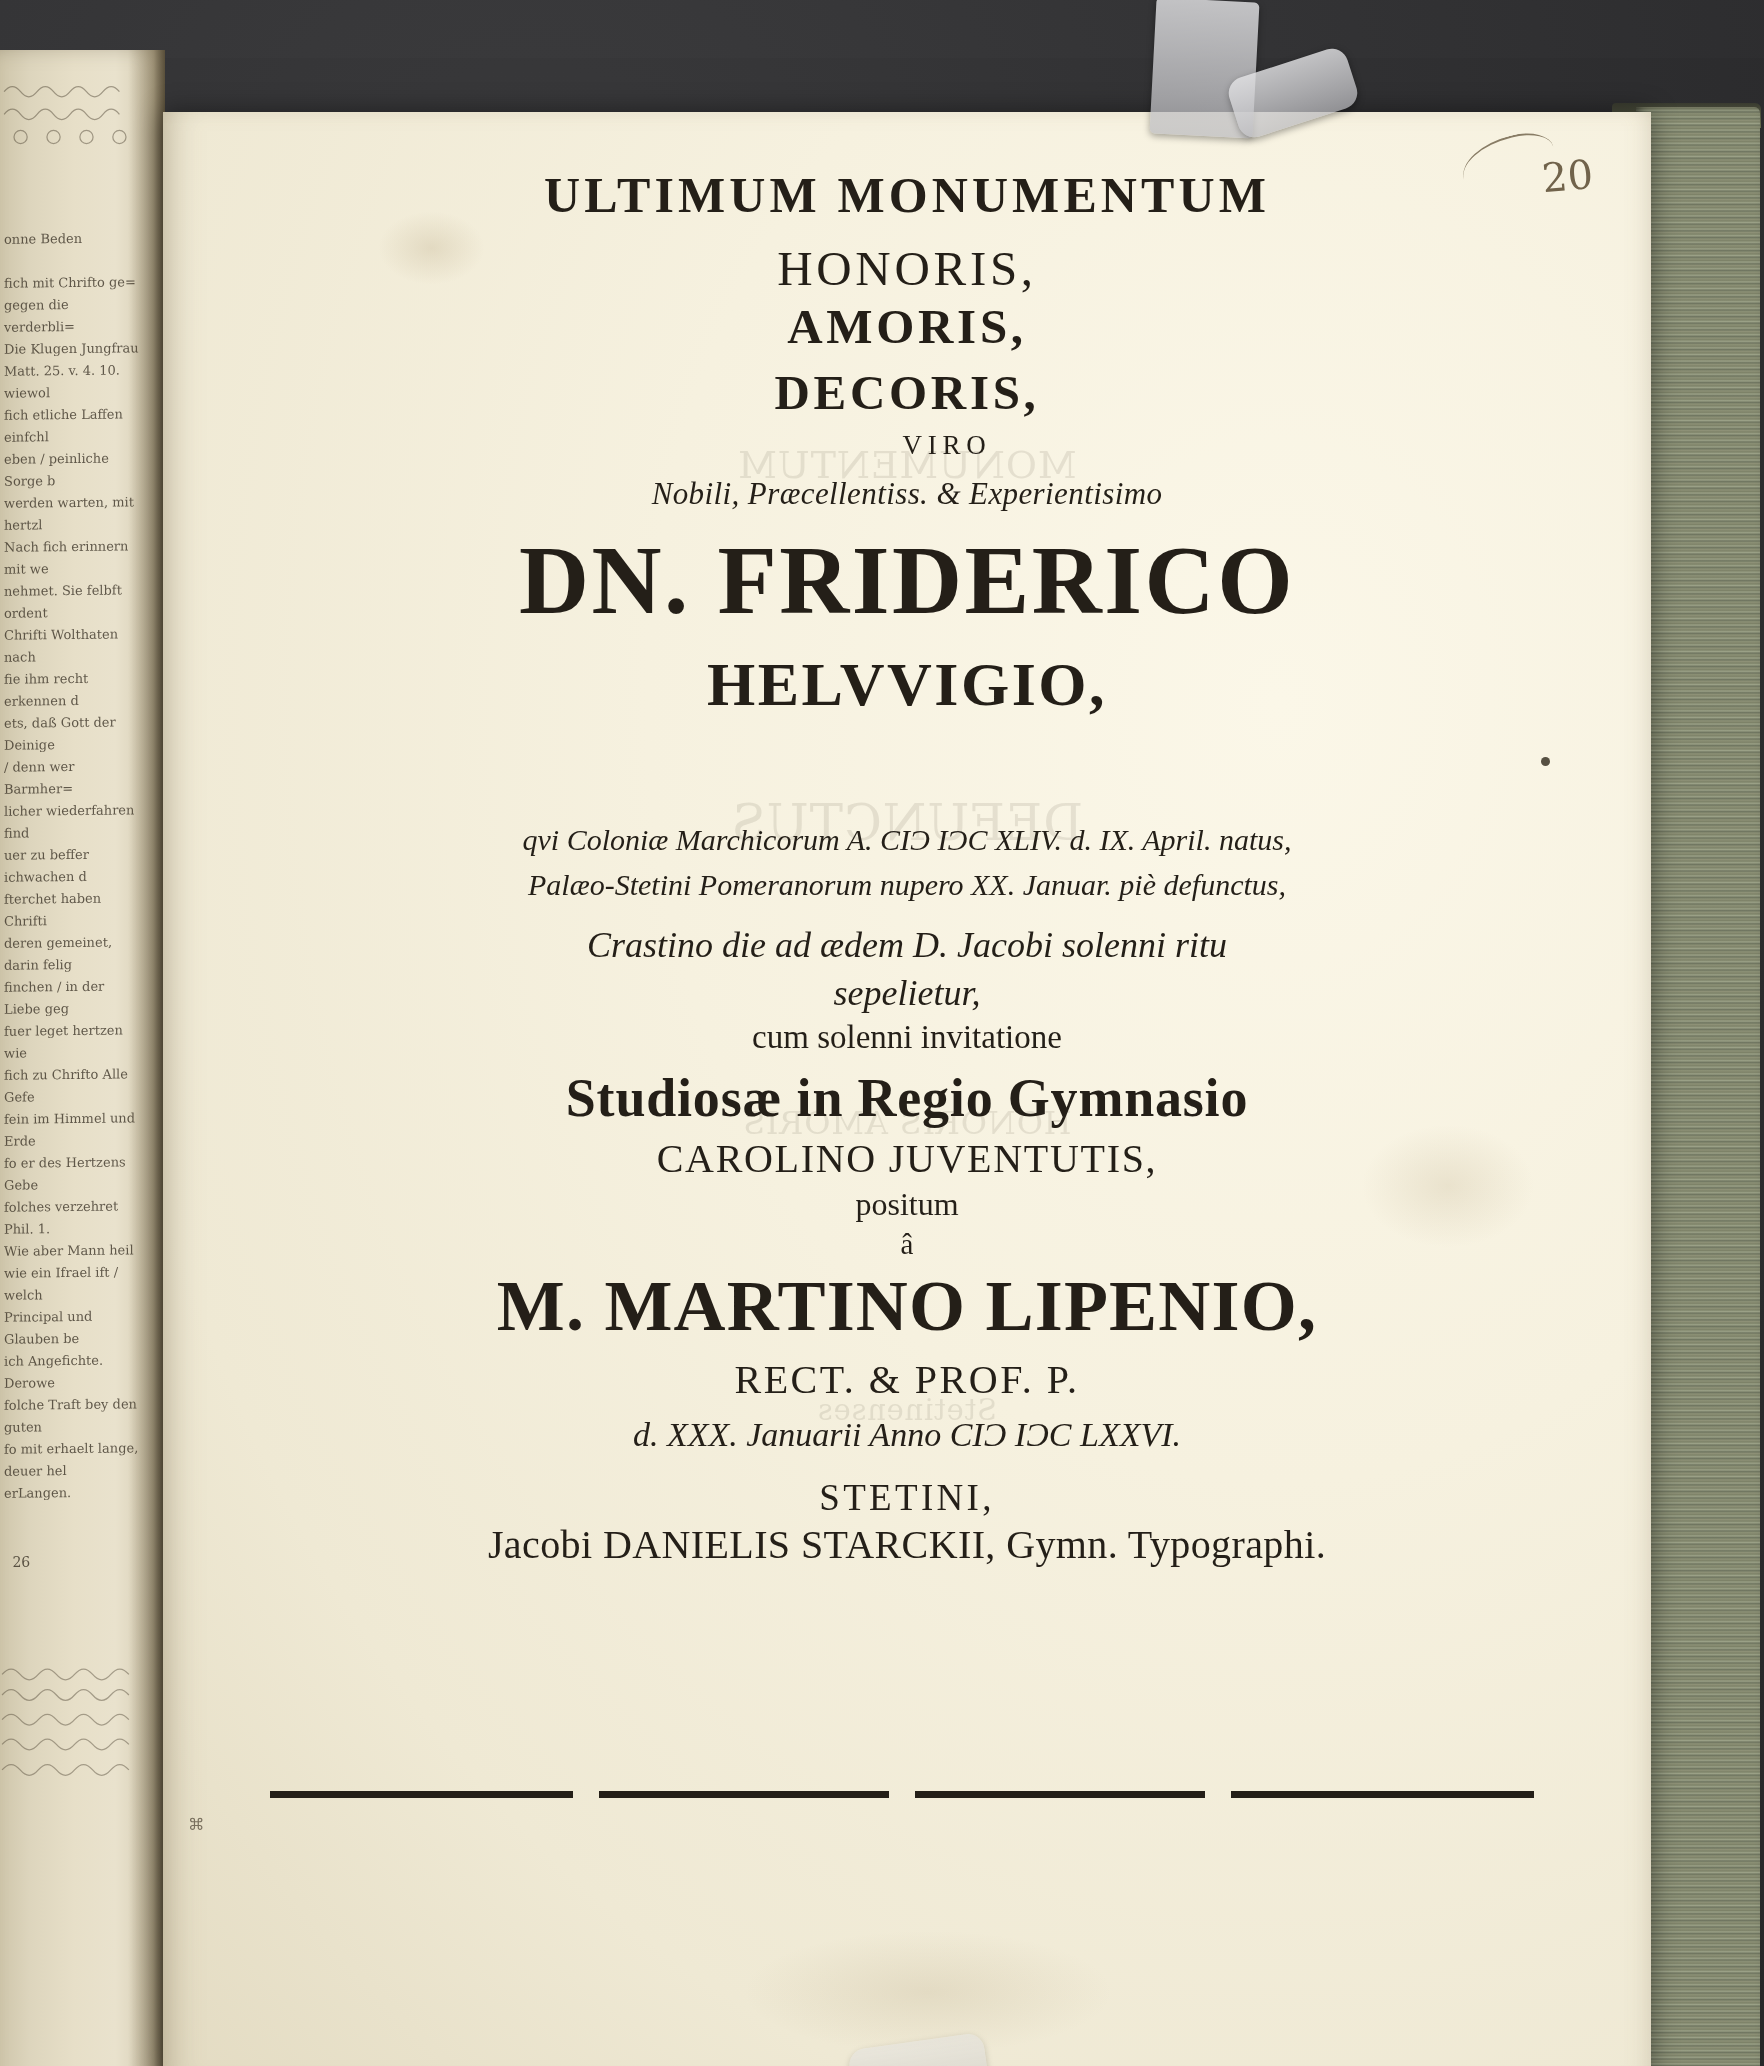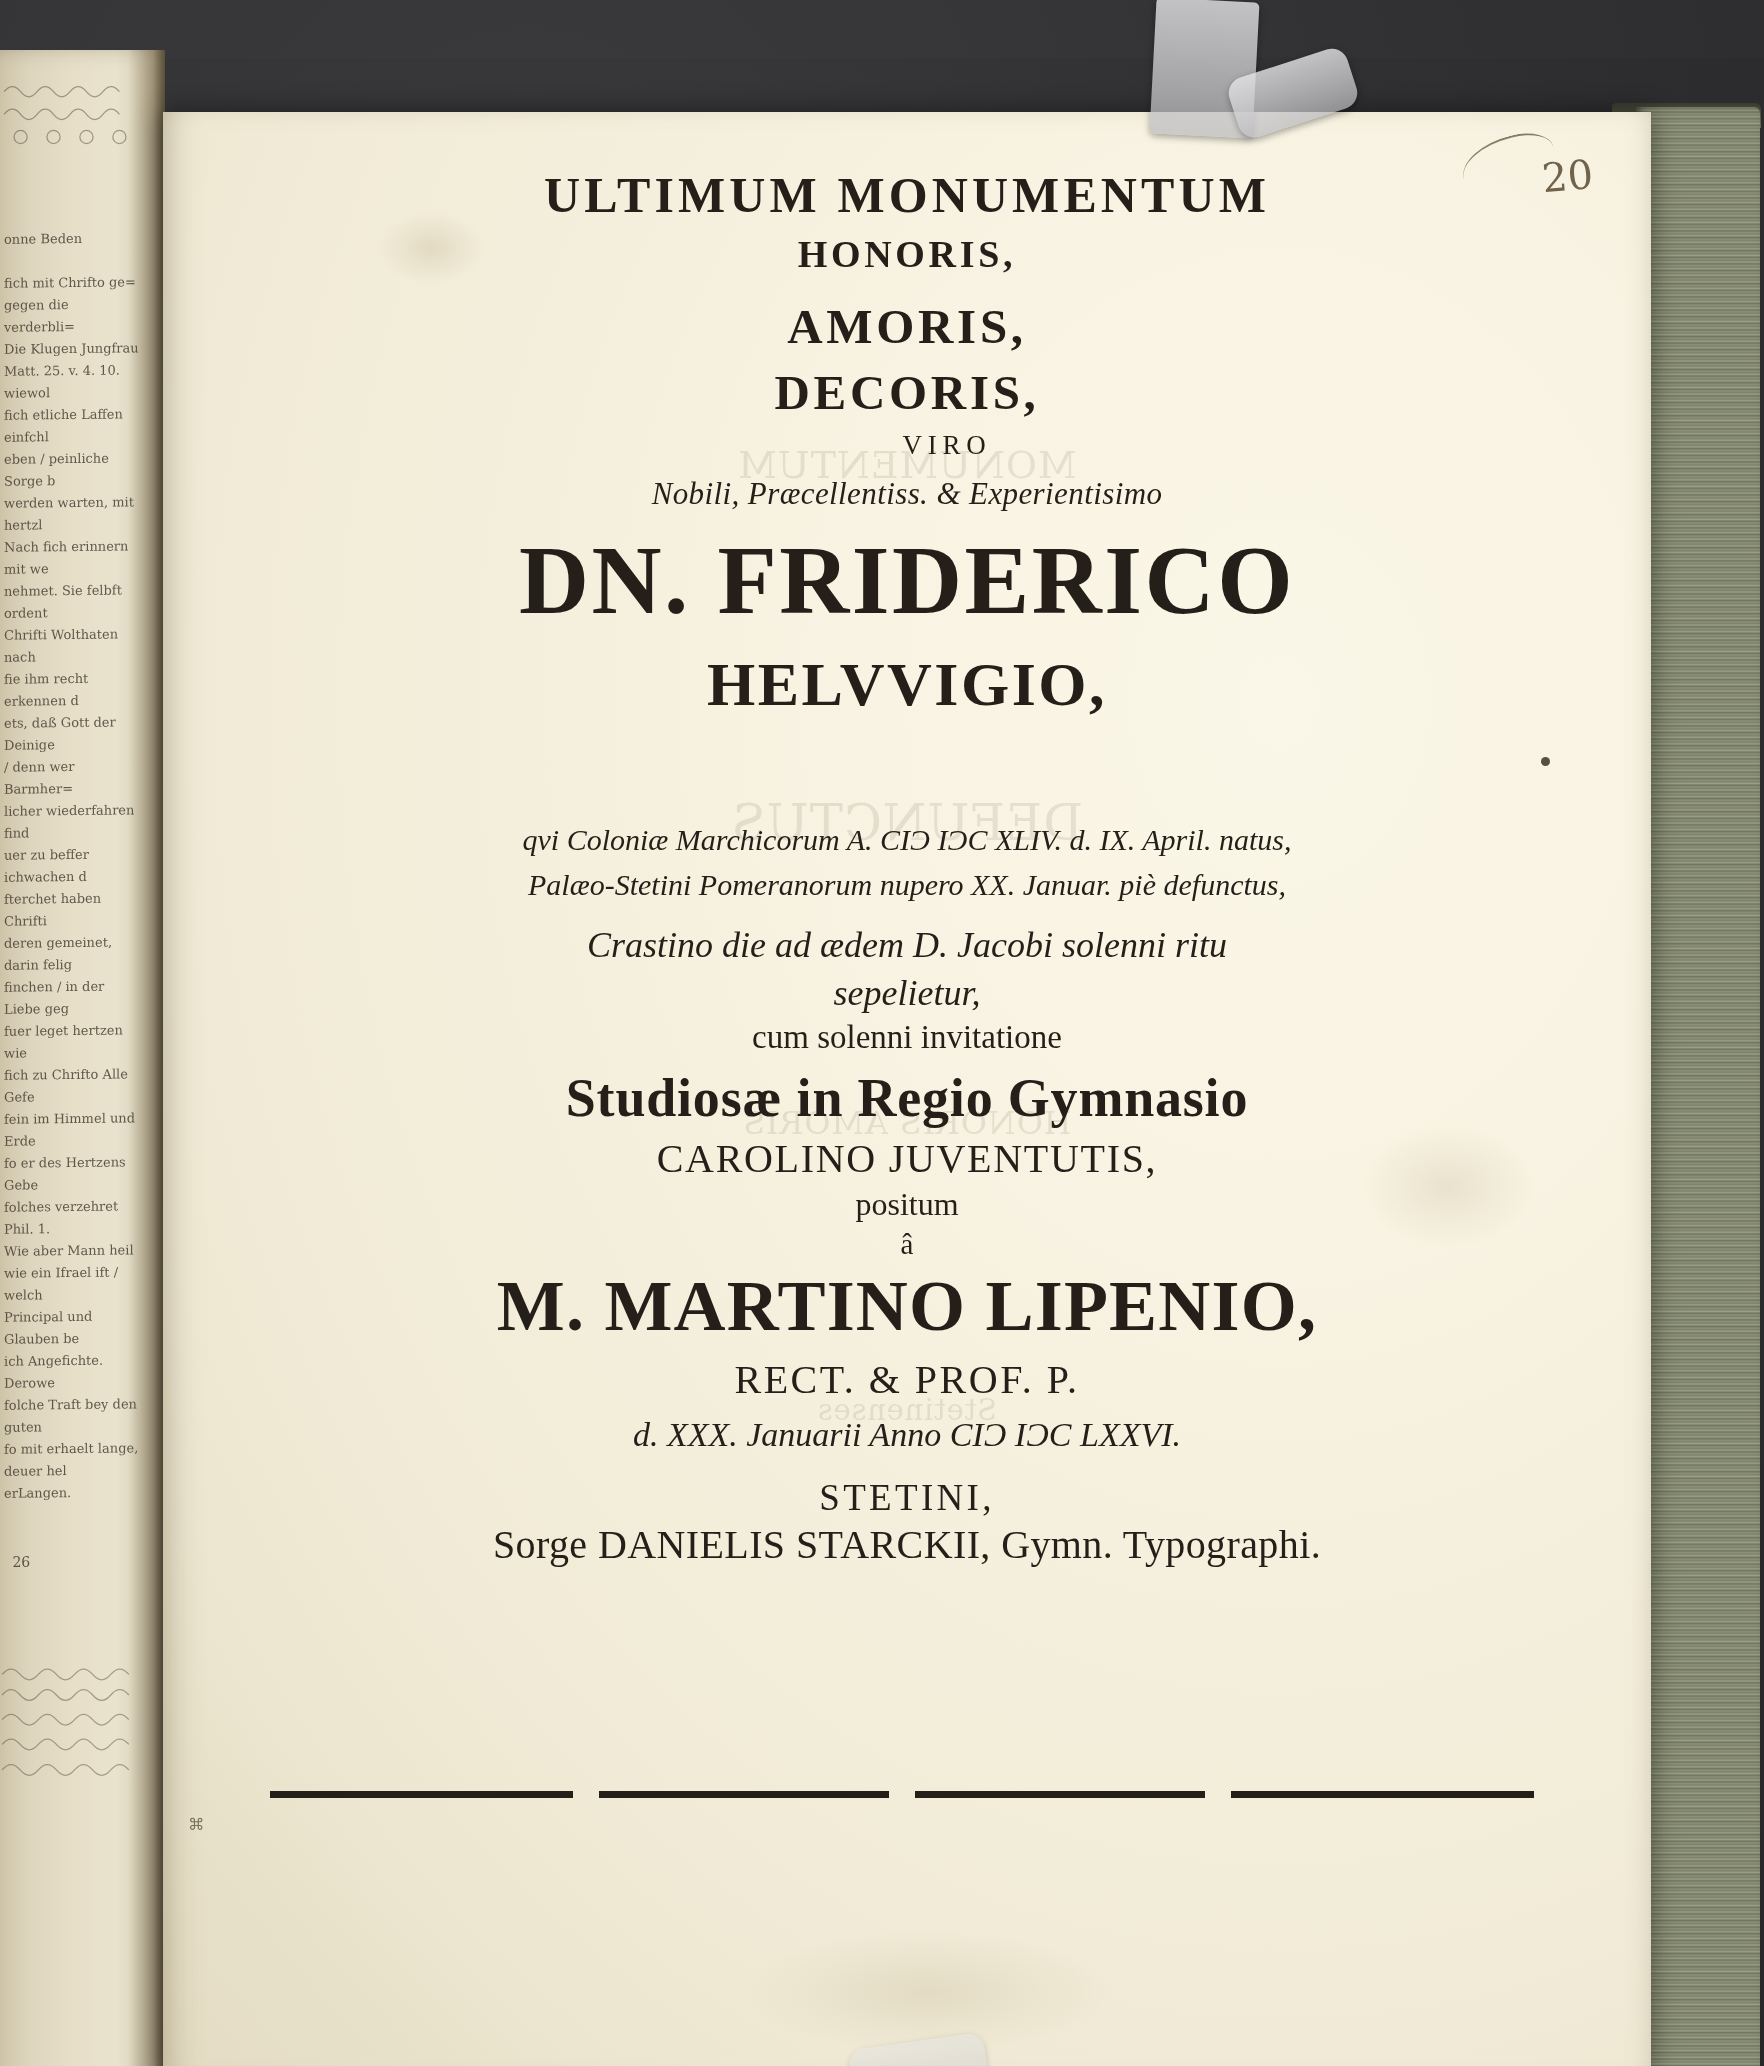--- a/index.html
+++ b/index.html
@@ -300,21 +300,21 @@
       <div class="bl" style="top:1281px;font-size:29px;">Stetinenses</div>
     </div>
 
     <div id="folio-stroke"></div>
     <div id="folio">20</div>
 
     <div id="content">
 
       <div class="ln roman smallcaps" style="top:54px;font-size:50px;letter-spacing:4.1px;font-weight:700;">ULTIMUM MONUMENTUM</div>
 
-      <div class="ln roman" style="top:120px;font-size:38px;letter-spacing:3.7px;font-weight:700;">HONORIS,</div>
+      <div class="ln roman" style="top:128px;font-size:49px;letter-spacing:3.7px;font-weight:400;">HONORIS,</div>
 
       <div class="ln roman" style="top:186px;font-size:49px;letter-spacing:3.7px;font-weight:700;">AMORIS,</div>
 
       <div class="ln roman" style="top:252px;font-size:49px;letter-spacing:3.7px;font-weight:700;">DECORIS,</div>
 
       <div class="ln roman" style="top:318px;font-size:27px;letter-spacing:5.8px;padding-left:40px;">VIRO</div>
 
       <div class="ln italic" style="top:364px;font-size:31px;letter-spacing:0.4px;">Nobili, Præcellentiss. &amp; Experientisimo</div>
 
       <div class="ln roman" style="top:413px;font-size:97px;letter-spacing:2.5px;font-weight:700;">DN. FRIDERICO</div>
@@ -344,21 +344,21 @@
       <div class="ln roman" style="top:1153px;font-size:72px;letter-spacing:1.2px;font-weight:700;">M. MARTINO LIPENIO,</div>
 
       <div class="ln roman smallcaps" style="top:1244px;font-size:40px;letter-spacing:2.5px;">RECT. &amp; PROF. P.</div>
 
       <div class="ln italic" style="top:1304px;font-size:34px;">d. XXX. Januarii Anno CIƆ IƆC LXXVI.</div>
 
       <div id="rule"></div>
 
       <div class="ln roman smallcaps" style="top:1364px;font-size:37px;letter-spacing:3.3px;">STETINI,</div>
 
-      <div class="ln roman" style="top:1409px;font-size:40px;letter-spacing:0.4px;">Sorge DANIELIS STARCKII, Gymn. Typographi.</div>
+      <div class="ln roman" style="top:1409px;font-size:40px;letter-spacing:0.4px;">Jacobi DANIELIS STARCKII, Gymn. Typographi.</div>
 
       <div id="corner-mark">⌘</div>
     </div>
 
     <div id="ink-dot"></div>
   </div>
 
   <div class="strap" style="left:1153px;top:0px;width:103px;height:136px;transform:rotate(3deg);"></div>
   <div class="strap" style="left:1231px;top:62px;width:124px;height:62px;transform:rotate(-18deg);border-radius:16.5px;"></div>
 

